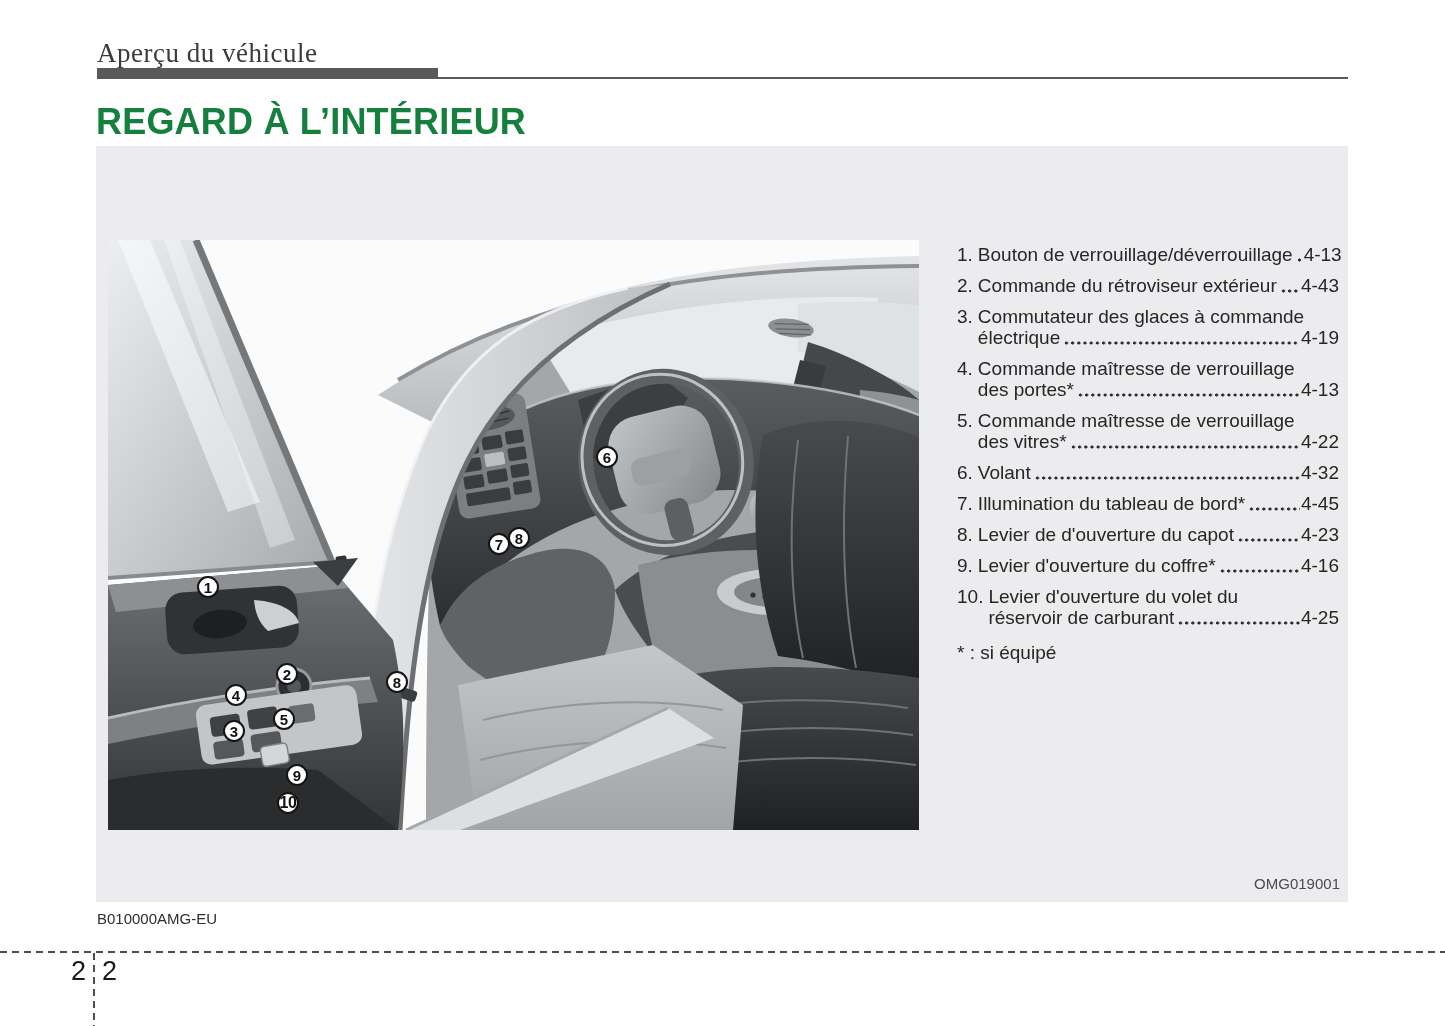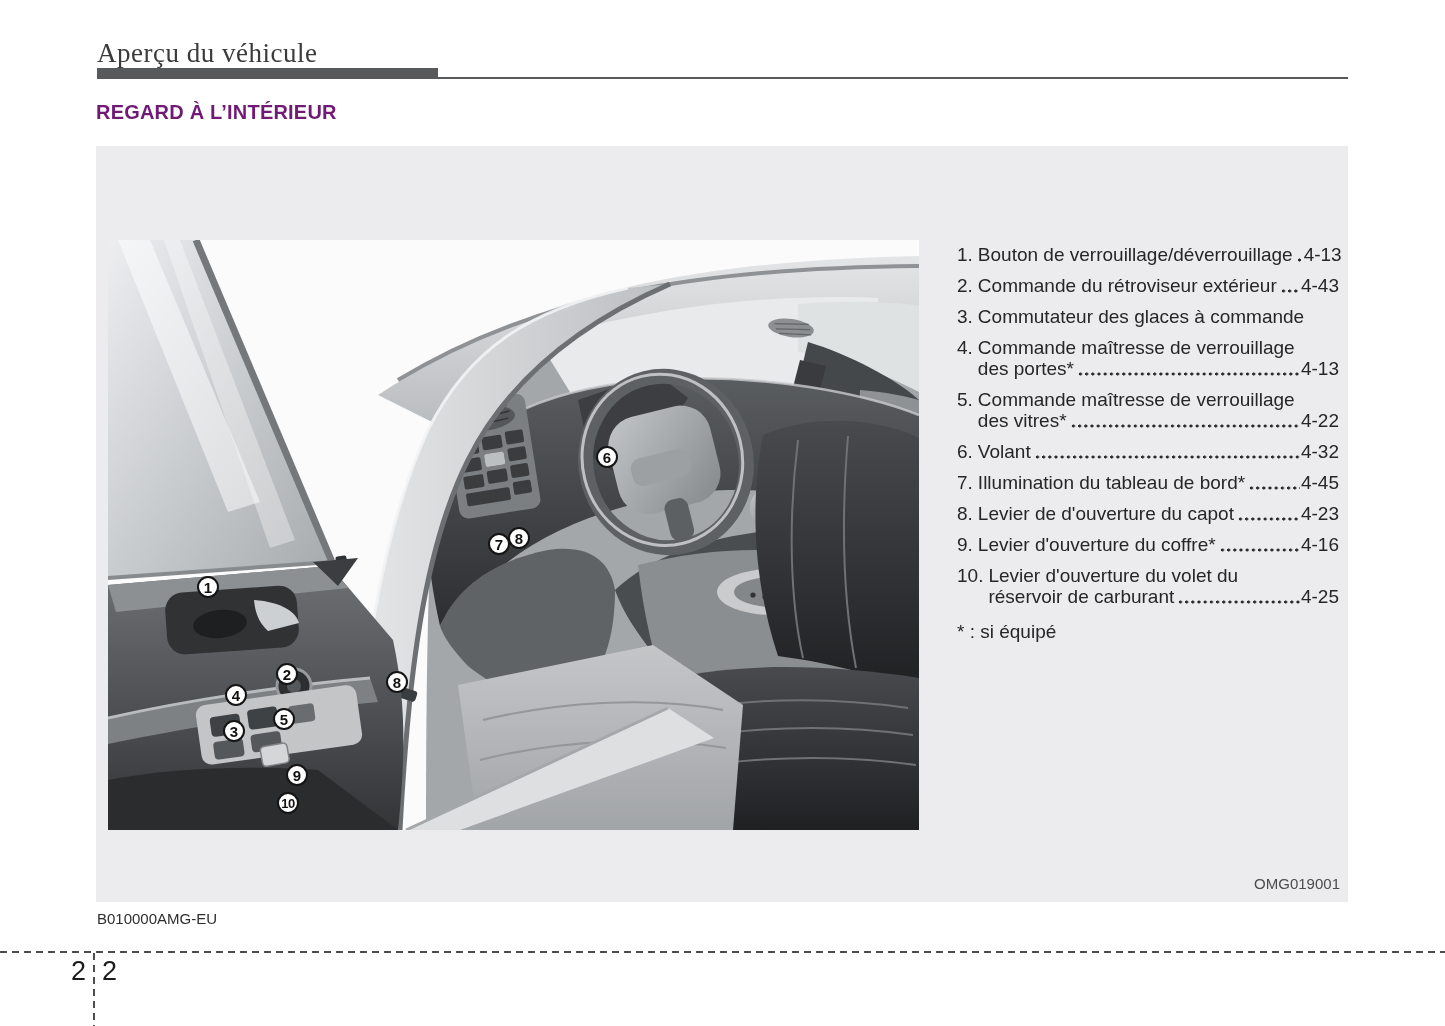--- a/index.html
+++ b/index.html
@@ -5,32 +5,32 @@
   * { margin:0; padding:0; box-sizing:border-box; }
   html,body { width:1445px; height:1026px; background:#ffffff; overflow:hidden;
               font-family:"Liberation Sans", sans-serif; }
   .page { position:relative; width:1445px; height:834px; background:#fff; }
 
   
   .chapter-title { position:absolute; left:97px; top:38px; font-family:"Liberation Serif", serif;
                    font-size:27px; color:#3b3b3d; letter-spacing:.5px; }
   .header-bar  { position:absolute; left:97px; top:68px; width:341px; height:11px; background:#58595b; }
   .header-rule { position:absolute; left:438px; top:77px; width:910px; height:2px; background:#58595b; }
-  .section-title { position:absolute; left:96px; top:101px; font-size:20px; font-weight:bold;
-                   color:#701a75; letter-spacing:.2px; }
+  .section-title { position:absolute; left:96px; top:101px; font-size:36px; font-weight:bold;
+                   color:#15803d; letter-spacing:.2px; }
 
   
   .figure-panel { position:absolute; left:96px; top:146px; width:1252px; height:756px; background:#ececee; }
   .illustration { position:absolute; left:12px; top:94px; width:811px; height:590px; }
   .illustration svg { position:absolute; left:0; top:0; width:811px; height:590px; }
 
   .callout { position:absolute; width:22px; height:22px; margin:-11px 0 0 -11px; border-radius:50%;
              background:#fff; border:2px solid #141414; color:#111; display:flex; align-items:center;
              justify-content:center; font-size:15px; font-weight:bold; line-height:1; }
-  .callout.small { font-size:13px; letter-spacing:-0.5px; }
+  .callout.small { font-size:16px; letter-spacing:-0.5px; }
 
   .image-code { position:absolute; right:8px; bottom:10px; font-size:15px; color:#4b4b4d; }
 
   
   .toc { position:absolute; left:861px; top:98px; width:382px; font-size:19px; line-height:21px; color:#262626; }
   .ti { display:flex; margin-bottom:10px; }
   .tnum { flex:none; padding-right:5px; white-space:nowrap; }
   .tbody { flex:1 1 auto; min-width:0; }
   .trow { display:flex; align-items:baseline; min-width:0; }
   .ttext { white-space:nowrap; }
@@ -283,20 +283,25 @@
           <span class="leader"></span>
           <span class="tpg">4-43</span>
         </div>
           </div>
       </div>
 
       <div class="ti">
         <span class="tnum">3.</span>
         <div class="tbody">
           <div>Commutateur des glaces à commande</div>
+          <div class="trow">
+            <span class="ttext">électrique</span>
+            <span class="leader"></span>
+            <span class="tpg">4-19</span>
+          </div>
         </div>
       </div>
 
       <div class="ti">
         <span class="tnum">4.</span>
         <div class="tbody">
           <div>Commande maîtresse de verrouillage</div>
           <div class="trow">
             <span class="ttext">des portes*</span>
             <span class="leader"></span>

